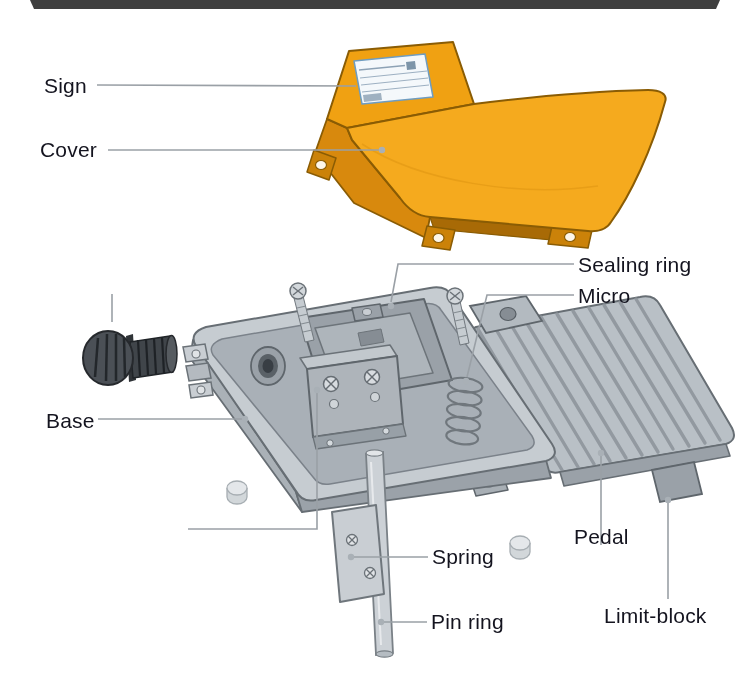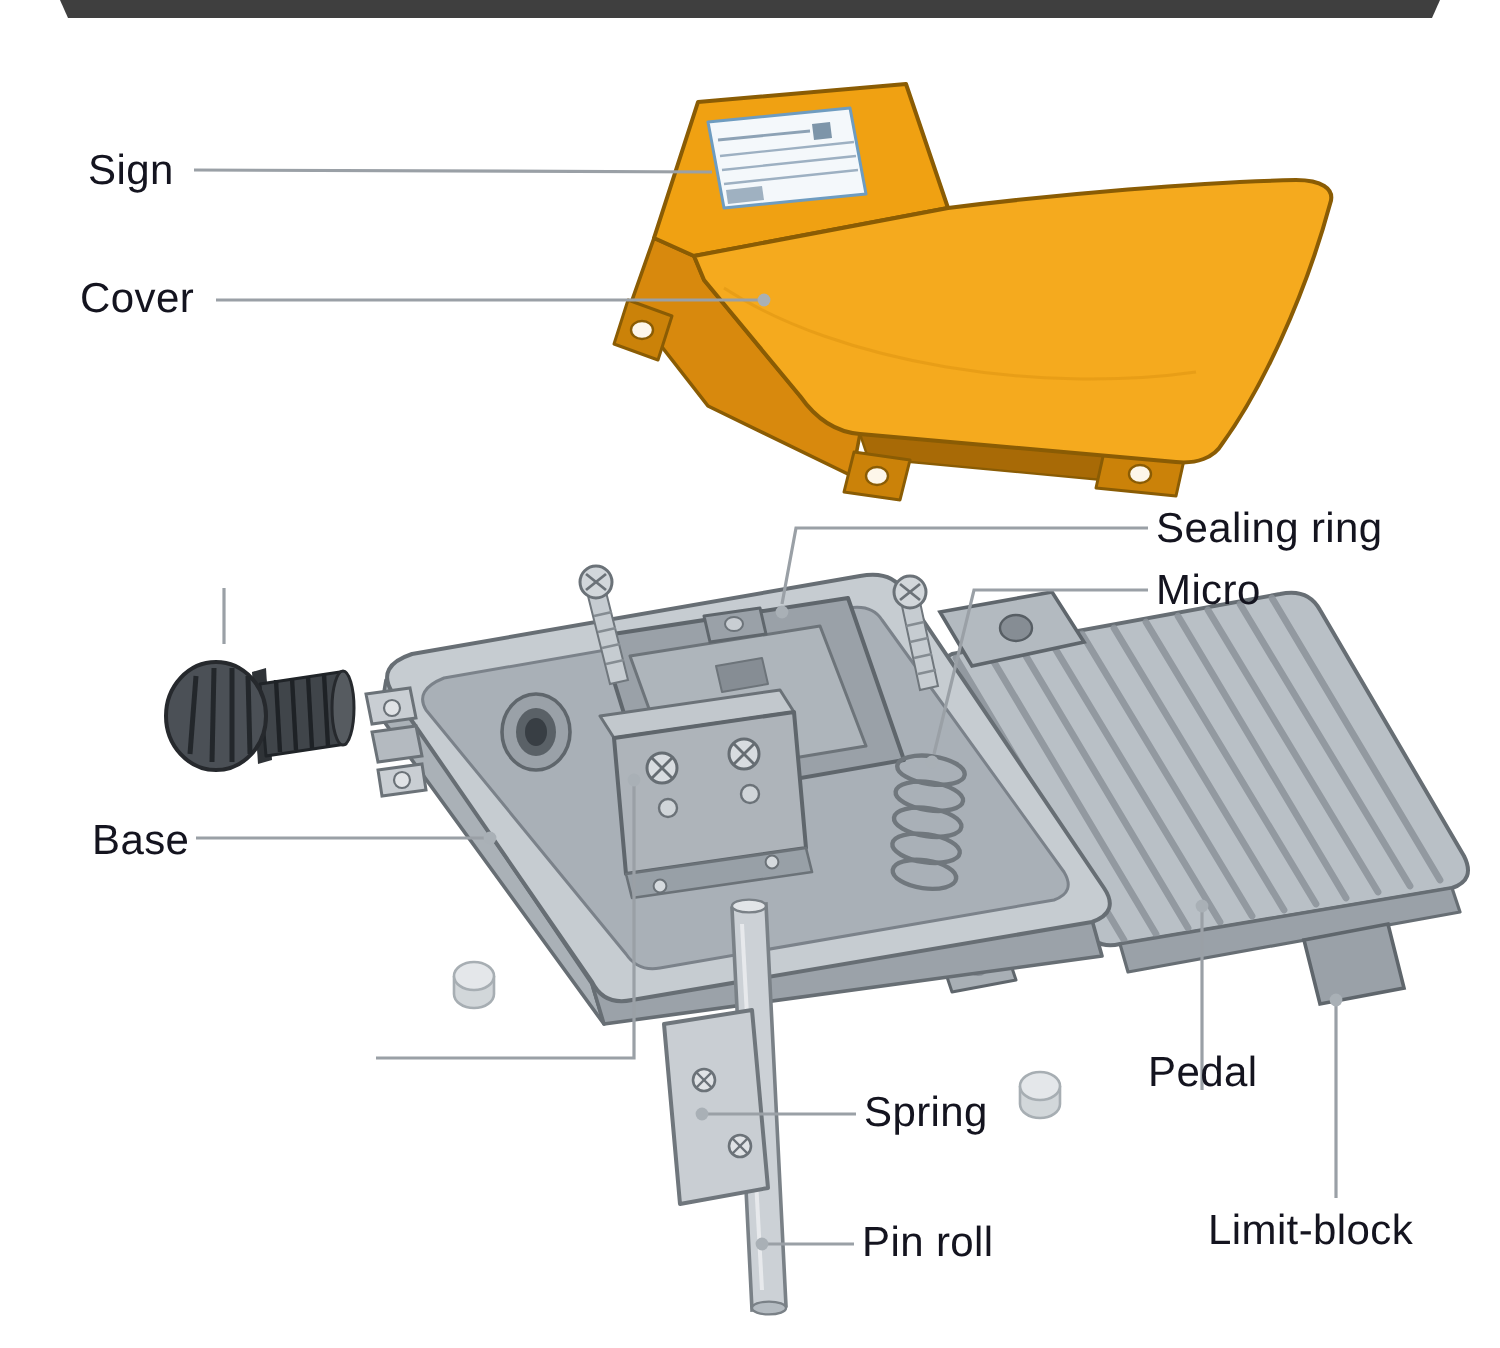--- a/index.html
+++ b/index.html
@@ -233,16 +233,16 @@
   </g>
 </svg>
 
   <div class="lbl" style="left:44px;top:73px">Sign</div>
   <div class="lbl" style="left:40px;top:137px">Cover</div>
   <div class="lbl" style="left:46px;top:408px">Base</div>
   <div class="lbl" style="left:578px;top:252px">Sealing ring</div>
   <div class="lbl" style="left:578px;top:283px">Micro</div>
   <div class="lbl" style="left:432px;top:544px">Spring</div>
   <div class="lbl" style="left:574px;top:524px">Pedal</div>
-  <div class="lbl" style="left:431px;top:609px">Pin roll</div>
+  <div class="lbl" style="left:431px;top:609px">Pin ring</div>
   <div class="lbl" style="left:604px;top:603px">Limit-block</div>
 
 </div>
 
 </body></html>

